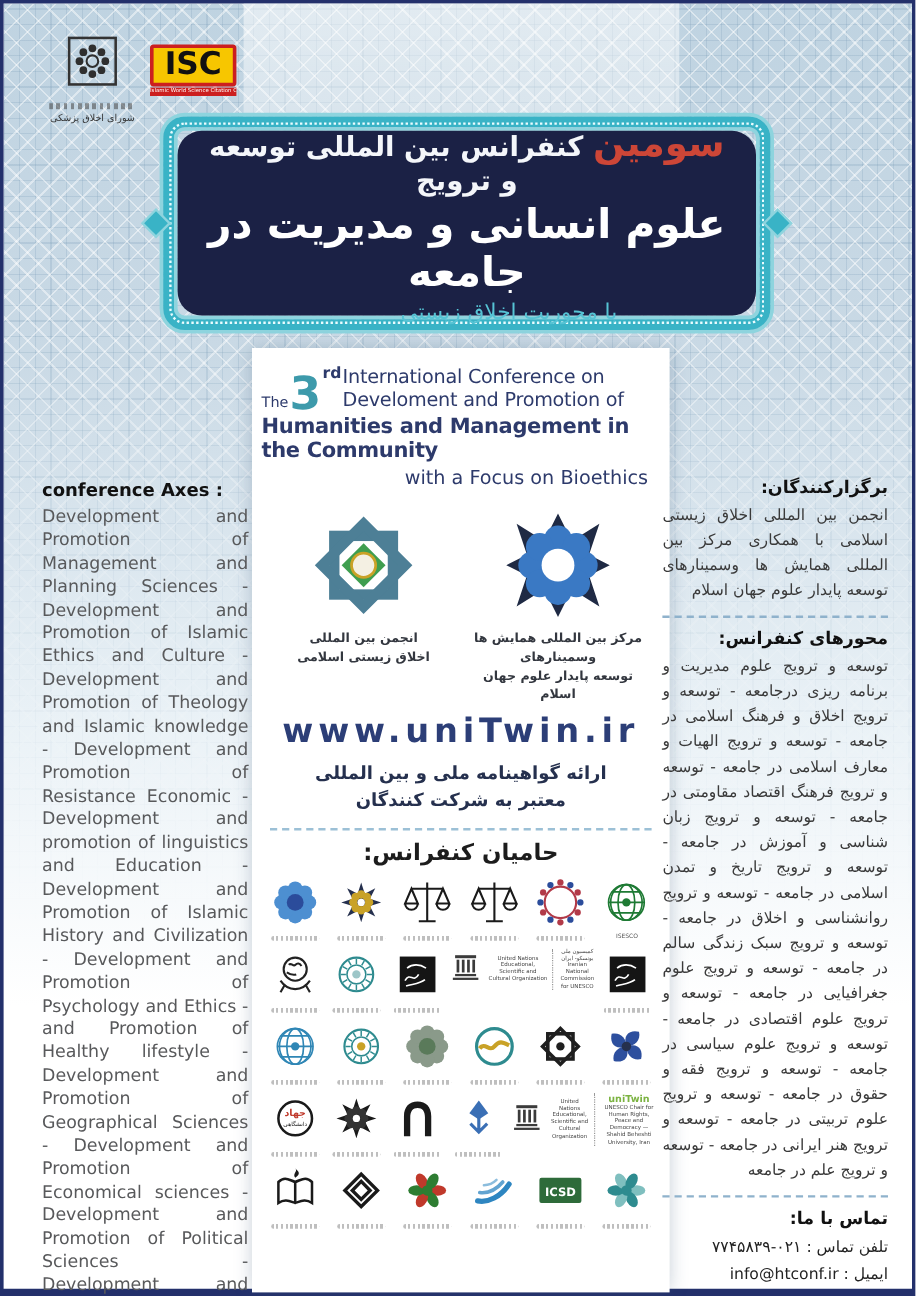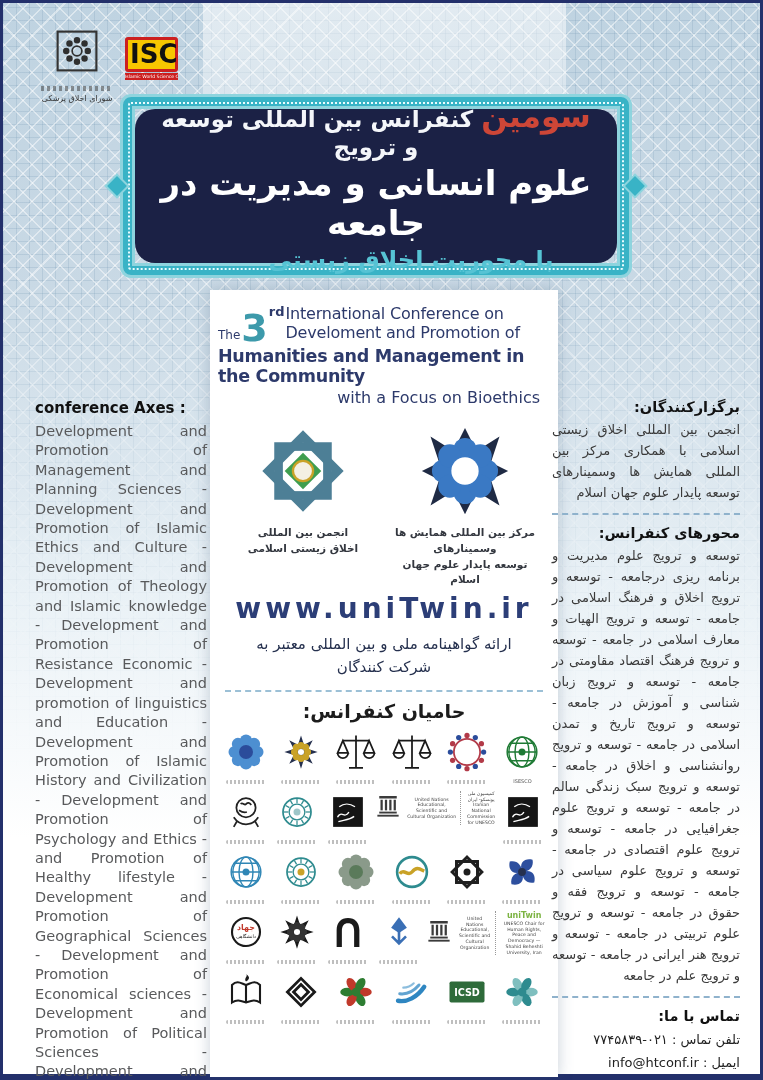--- a/index.html
+++ b/index.html
@@ -19,63 +19,63 @@
     mask-image:linear-gradient(#000 0%,#000 26%,rgba(0,0,0,.35) 44%,transparent 72%);}
   .center-glow{position:absolute;left:200px;top:0;width:363px;height:300px;
     background:linear-gradient(rgba(255,255,255,.55),rgba(255,255,255,0));}
 
   
   .org-left{position:absolute;left:28px;top:20px;width:92px;text-align:center;}
   .org-left svg{width:56px;height:56px;}
   .hdr-squig{height:5px;margin:3px 10px 0;opacity:.55;
     background:repeating-linear-gradient(90deg,#444 0 3px,transparent 3px 6px);}
   .org-left .cap{font-size:8px;color:#333;margin-top:3px;direction:rtl;}
-  .isc{position:absolute;left:122px;top:34px;width:53px;text-align:center;}
+  .isc{position:absolute;left:122px;top:34px;width:72px;text-align:center;}
   .isc-box{background:#f7c600;border:3px solid #cc1f1f;border-radius:3px;color:#111;
     font-weight:bold;font-size:26px;line-height:1.05;padding:1px 2px;}
   .isc-strip{background:#cc1f1f;color:#fff;font-size:4.5px;padding:1px 0;margin-top:1px;white-space:nowrap;overflow:hidden;}
   .gov{position:absolute;right:22px;top:20px;width:118px;text-align:center;direction:rtl;}
   .gov svg{width:40px;height:44px;}
   .gov .l{font-size:7.5px;color:#222;line-height:1.35;}
   .gov .lic{font-size:9px;font-weight:bold;color:#2a2a2a;margin-top:2px;}
 
   
-  .frame{position:absolute;left:120px;top:94px;width:506px;height:178px;box-sizing:border-box;
-    border:9px solid #39b3c6;border-radius:8px;
+  .frame{position:absolute;left:133px;top:94px;width:506px;height:178px;box-sizing:border-box;
+    border:9px solid #39b3c6;border-radius:18px;
     box-shadow:0 0 0 3px #8ed4de, inset 0 0 0 3px #8ed4de;
     outline:2px dotted #eafcff;outline-offset:-7px;}
   .frame .dia{position:absolute;width:14px;height:14px;background:#39b3c6;
     transform:rotate(45deg);top:50%;margin-top:-7px;box-shadow:0 0 0 2px #8ed4de;}
   .dia.dl{left:-22px;} .dia.dr{right:-22px;}
   .banner{position:absolute;inset:3px;background:#1b2145;border-radius:20px;
     display:flex;flex-direction:column;justify-content:center;gap:3px;
     direction:rtl;text-align:center;padding:6px 18px;box-sizing:border-box;}
   .b1{font-size:23px;font-weight:bold;color:#f4f6fa;}
   .b1 .third{color:#cd4637;font-size:31px;}
   .b2{font-size:34px;font-weight:bold;color:#ffffff;}
-  .b3{font-size:24px;font-weight:bold;color:#56c3d4;transform:translateX(35px);}
+  .b3{font-size:18px;font-weight:normal;color:#56c3d4;transform:translateX(35px);}
 
   
   .card{position:absolute;left:207px;top:287px;width:348px;height:787px;background:#fff;
     box-shadow:0 0 14px rgba(60,90,120,.28);box-sizing:border-box;
     display:flex;flex-direction:column;align-items:center;padding:14px 8px 4px;}
   .t-row1{display:flex;align-items:flex-end;justify-content:center;gap:1px;color:#2d3a6b;}
   .t-the{font-size:12px;padding-bottom:2px;}
   .t-num{font-size:38px;font-weight:bold;color:#3d9aab;line-height:.85;}
   .t-ord{font-size:13px;font-weight:bold;align-self:flex-start;}
   .t-l1{font-size:16px;padding-bottom:2px;letter-spacing:-.2px;}
   .t-l2{font-size:17.5px;font-weight:bold;color:#2d3a6b;letter-spacing:-.3px;margin-top:2px;}
   .t-l3{font-size:16px;font-weight:normal;color:#2d3a6b;width:94%;text-align:right;margin-top:2px;}
   .org-logos{display:flex;justify-content:center;gap:17px;margin-top:18px;}
   .org-logo{width:145px;text-align:center;}
   .org-logo svg{width:92px;height:92px;}
   .org-cap{font-size:10.5px;font-weight:bold;color:#33373f;direction:rtl;line-height:1.5;margin-top:4px;}
   .city{margin-top:20px;font-size:28px;font-weight:bold;color:#b33631;direction:rtl;}
   .website{margin-top:4px;font-size:28px;font-weight:bold;color:#2c3e77;letter-spacing:4px;cursor:pointer;}
-  .cert{margin-top:8px;font-size:15px;font-weight:normal;color:#25304e;direction:rtl;
+  .cert{margin-top:8px;font-size:15px;font-weight:bold;color:#25304e;direction:rtl;
     text-align:center;width:84%;line-height:1.5;}
   .card-div{width:96%;border-top:2px dashed #9cc0d6;margin:12px 0 8px;}
   .sp-head{font-size:19px;font-weight:bold;color:#1c1c1c;direction:rtl;}
   .sp-grid{width:100%;display:flex;flex-direction:column;gap:7px;margin-top:9px;flex:1;}
   .s-row{display:flex;justify-content:space-between;align-items:flex-start;padding:0 2px;}
   .cell{display:flex;flex-direction:column;align-items:center;width:51px;}
   .cell svg{width:42px;height:42px;}
   .cap{font-size:5px;color:#555;direction:rtl;white-space:nowrap;margin-top:1px;}
   .squig{width:40px;height:4px;margin-top:3px;opacity:.55;border-radius:2px;
     background:repeating-linear-gradient(90deg,#8a8a8a 0 2px,transparent 2px 4px);}

